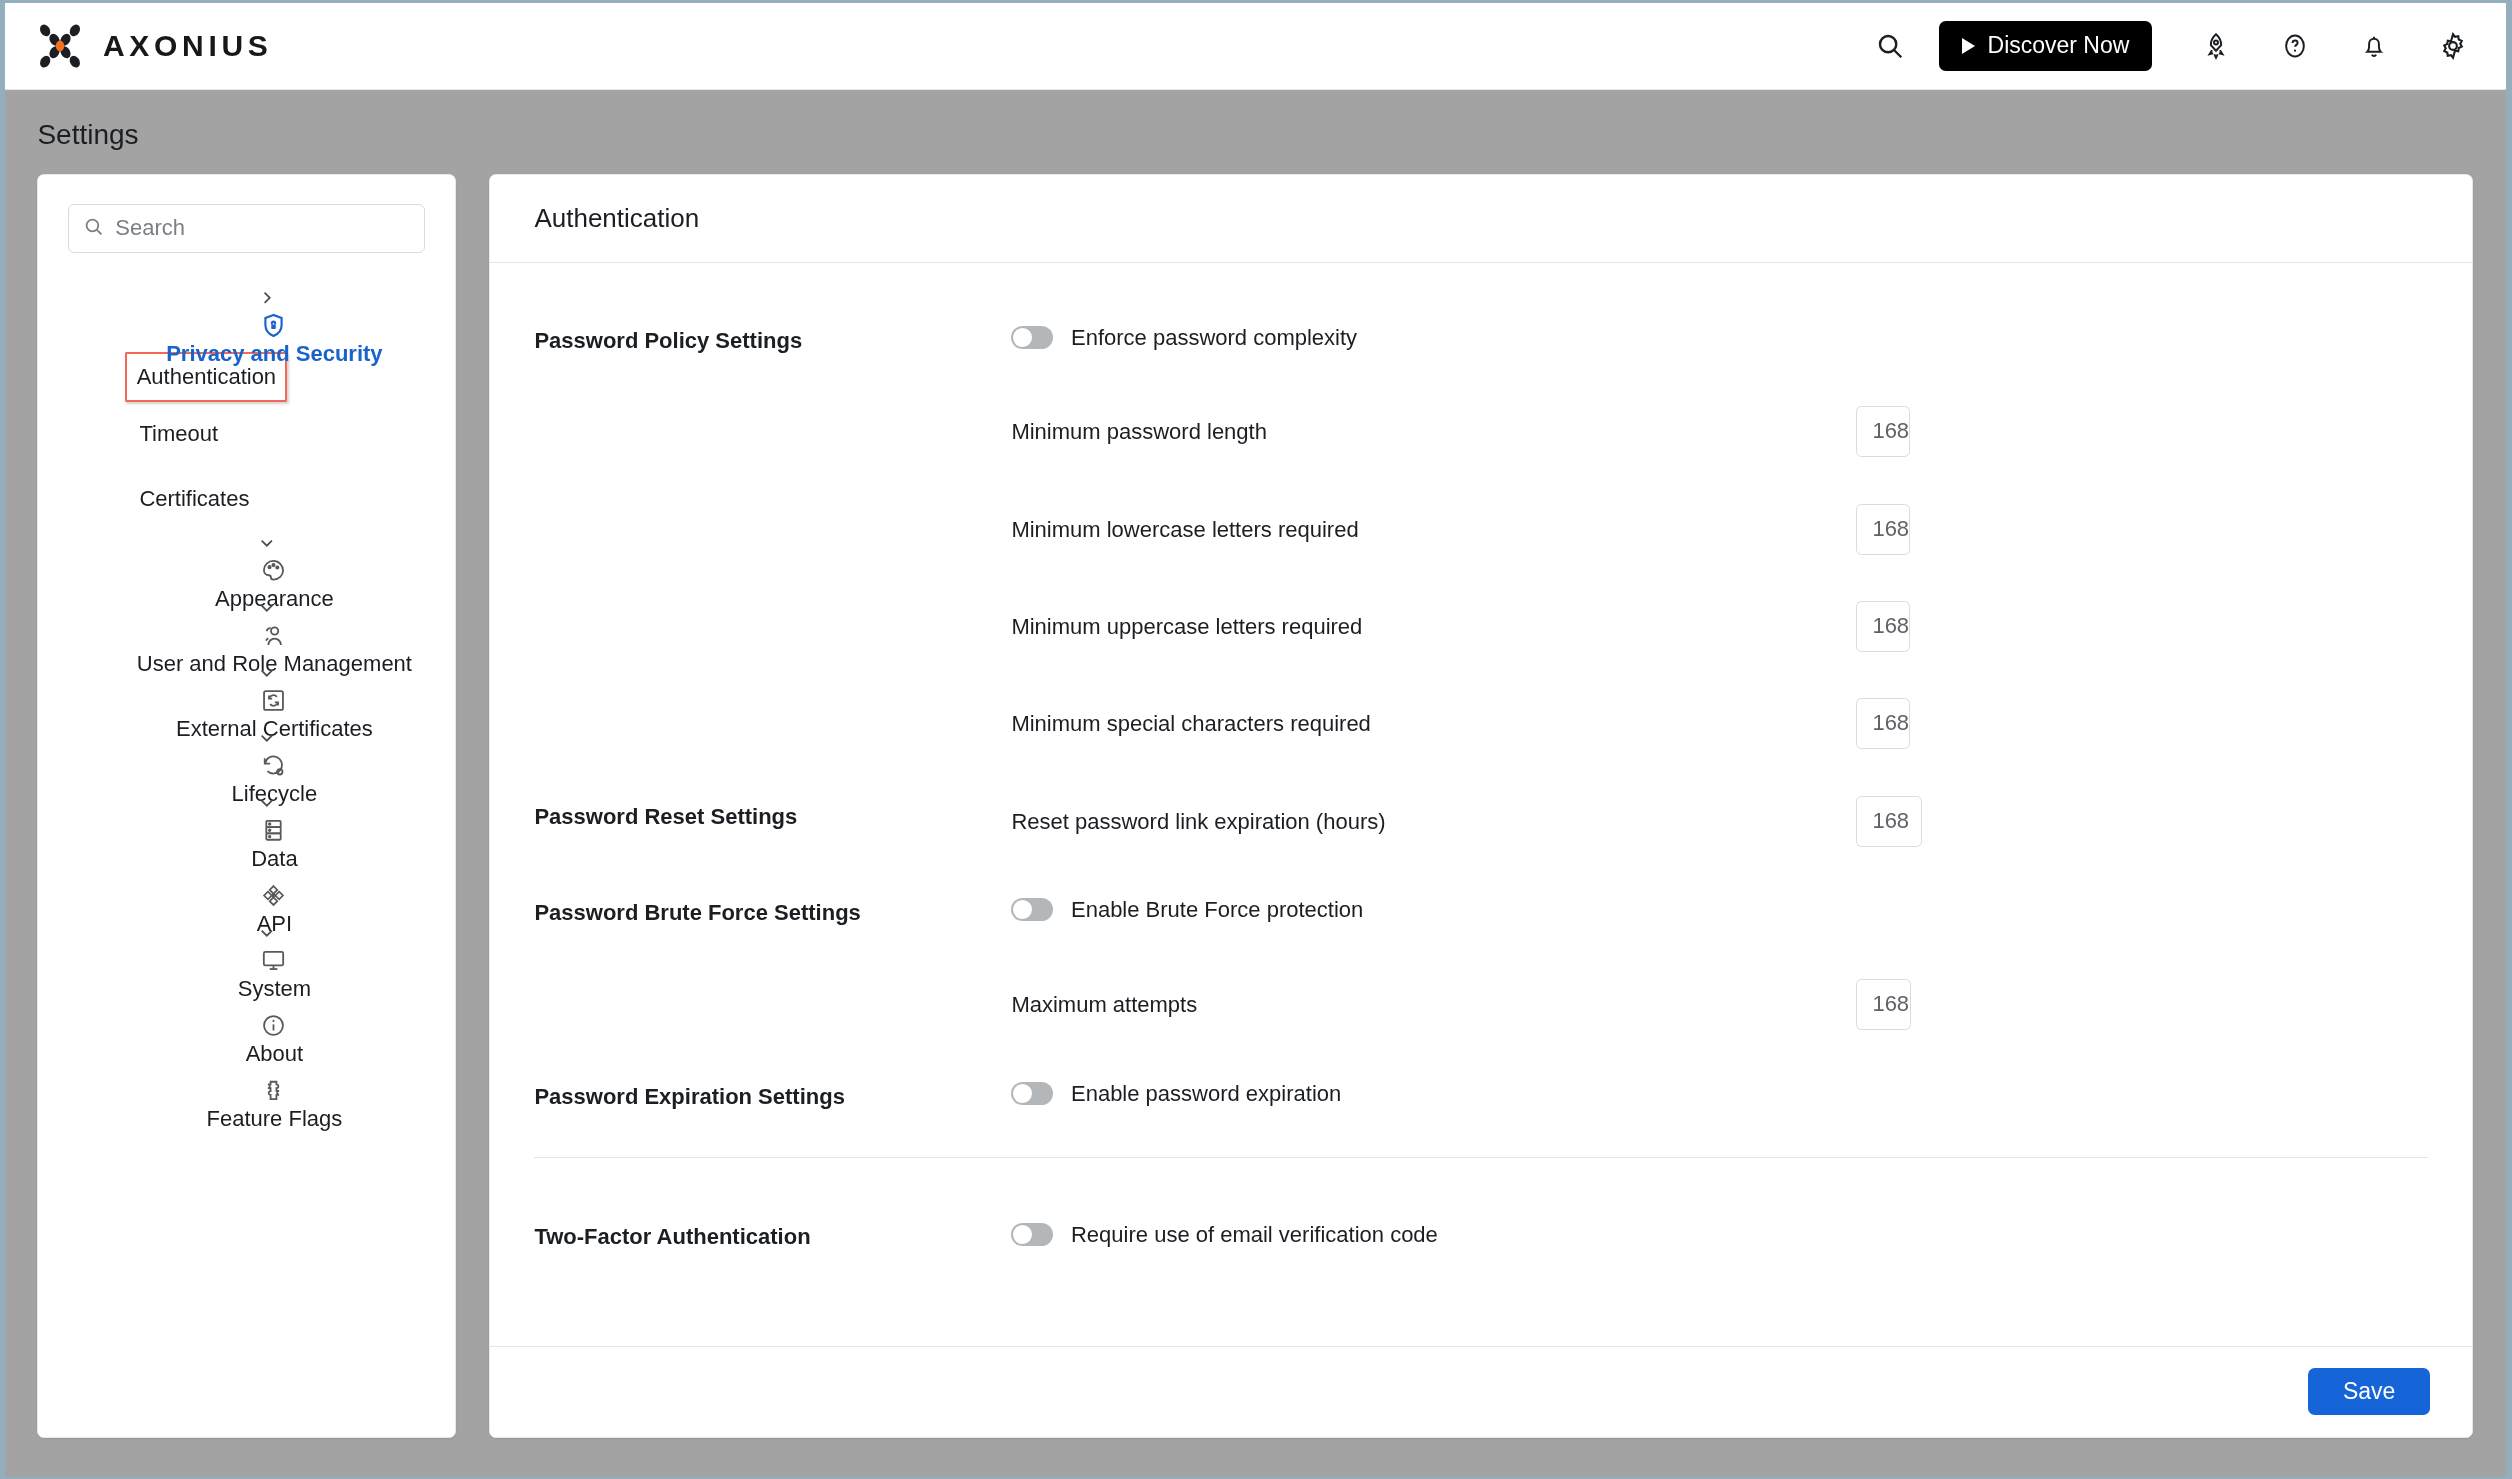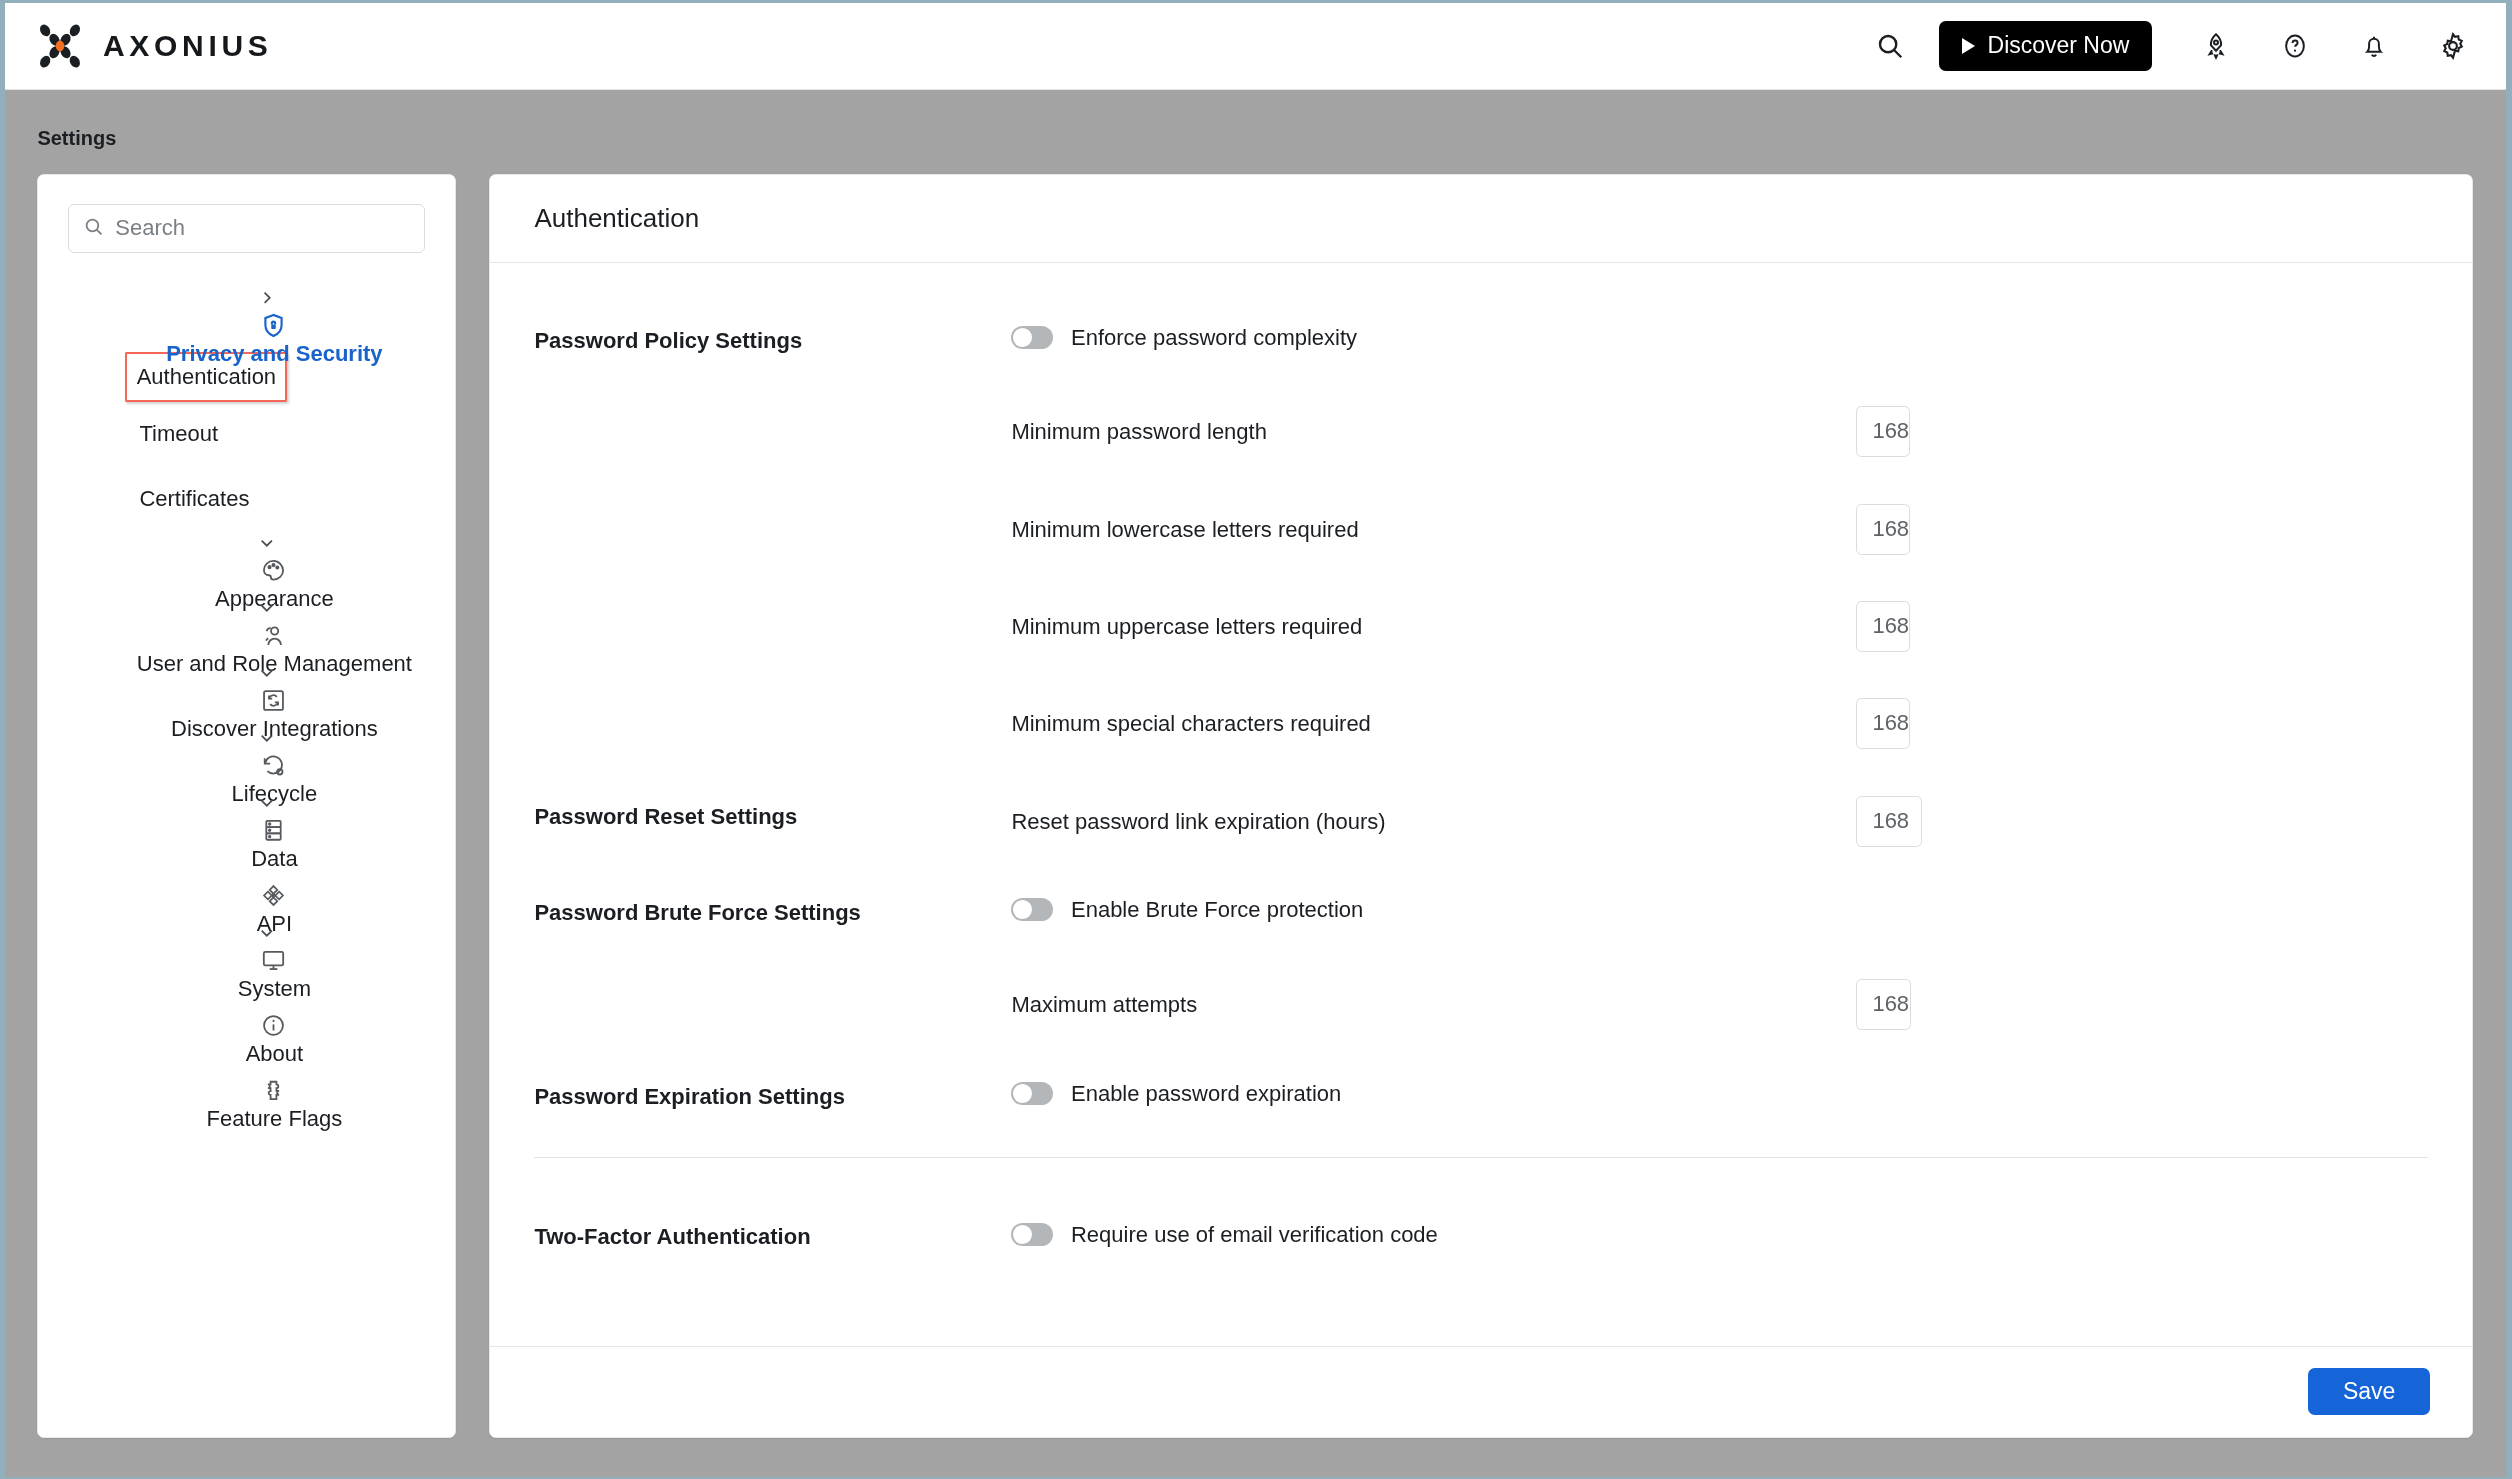--- a/index.html
+++ b/index.html
@@ -53,22 +53,22 @@
   .play-tri {
     width: 0; height: 0;
     border-left: 13.5px solid #ffffff;
     border-top: 8.8px solid transparent;
     border-bottom: 8.8px solid transparent;
   }
   .gap-icons { display: flex; align-items: center; gap: 28px; }
 
   
   .page-title {
-    position: absolute; left: 32px; top: 124px;
-    font-size: 20px; color: #1b1e22; font-weight: 700;
+    position: absolute; left: 32px; top: 116px;
+    font-size: 28px; color: #1b1e22; font-weight: 400;
   }
 
   
   .sidebar {
     position: absolute; left: 32px; top: 171px;
     width: 419px; height: 1264px;
     background: #ffffff;
     border: 0.7px solid #e6e8ea;
     border-radius: 6.8px;
     box-shadow: 0 0.7px 2px rgba(0,0,0,0.07);
@@ -366,21 +366,21 @@
             </svg>
         </span>
         <span class="nav-ico">
           <svg width="27" height="27" viewBox="0 0 24 24" fill="none" stroke="#56595d" stroke-width="1.6">
             <rect x="3.6" y="3.6" width="16.8" height="16.8" rx="1.6"></rect>
             <path d="M8 10.2a4 4 0 0 1 7-1.4M16 13.8a4 4 0 0 1-7 1.4"></path>
             <polyline points="8,7.6 8,10.4 10.8,10.4"></polyline>
               <polyline points="16,16.4 16,13.6 13.2,13.6"></polyline>
           </svg>
         </span>
-        <span class="nav-label">Discover Integrations</span>
+        <span class="nav-label">External Certificates</span>
       </div>
 
       <div class="nav-row">
         <span class="chev">
           <svg width="17.6" height="17.6" viewBox="0 0 24 24" fill="none" stroke="#4a4f55" stroke-width="2.4">
               <polyline points="5,9 12,16 19,9"></polyline>
             </svg>
         </span>
         <span class="nav-ico">
           <svg width="27" height="27" viewBox="0 0 24 24" fill="none" stroke="#56595d" stroke-width="1.6">

